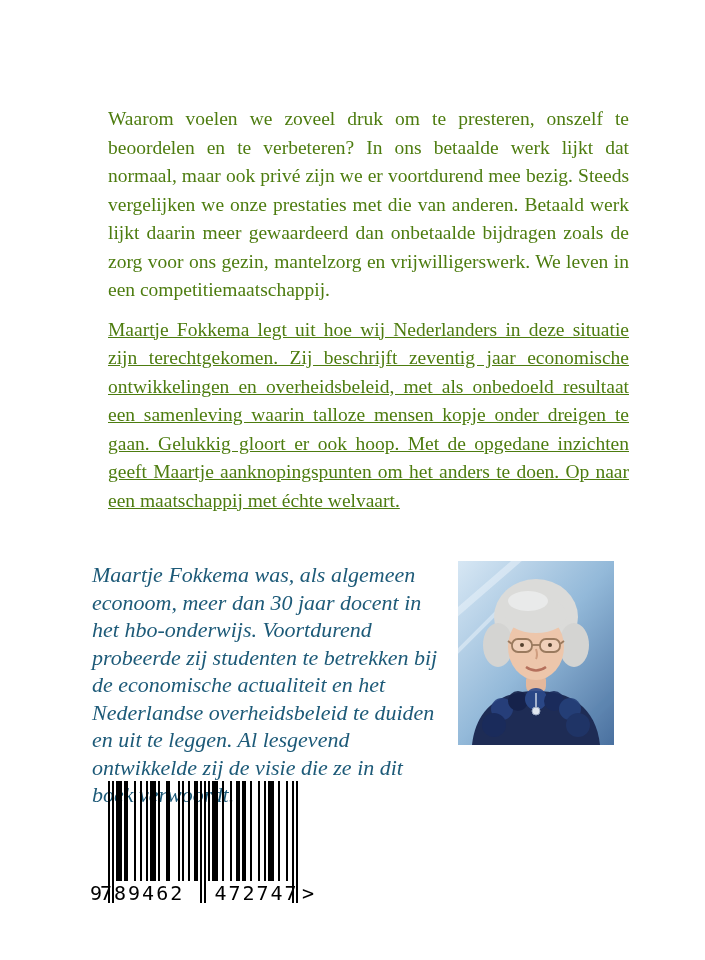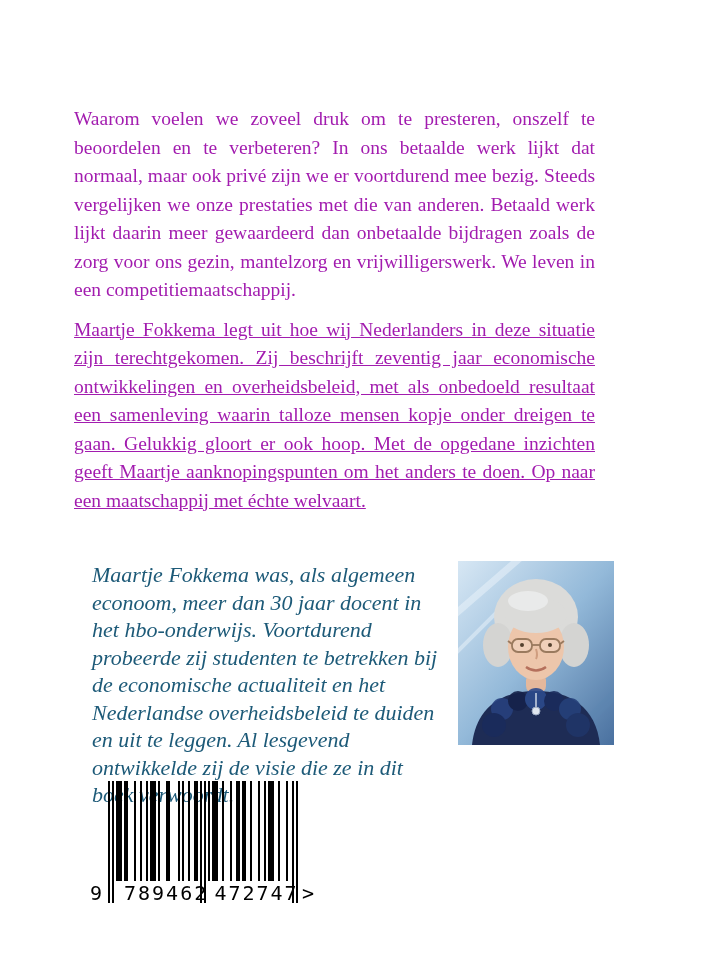--- a/index.html
+++ b/index.html
@@ -7,22 +7,22 @@
   body {
     background:#ffffff;
     font-family:"Liberation Serif", serif;
     position:relative;
     overflow:hidden;
   }
   .page { position:absolute; inset:0; background:#ffffff; }
 
   
   .blurb {
-    position:absolute; left:74px; top:105px; width:521px;
-    color:#a21caf;
+    position:absolute; left:108px; top:105px; width:521px;
+    color:#4d7c0f;
   }
   .blurb p {
     font-size:19.5px; line-height:28.5px; text-align:justify;
   }
   .blurb p + p { margin-top:11px;text-decoration:underline; }
 
   
   .bio-row {
     position:absolute; left:92px; top:561px; width:522px;
     display:flex; align-items:flex-start;
@@ -46,21 +46,21 @@
   .bars {
     position:absolute; left:16px; top:0; width:190px; height:124px;
   }
   .bars .bar { position:absolute; top:0; background:#000; }
   .bd {
     position:absolute; top:100px;
     font-family:"DejaVu Sans Mono", monospace;
     font-size:20px; color:#000; white-space:nowrap;
   }
   .bd.first { left:-2px; }
-  .bd.g1 { left:32px; width:82px; text-align:center; letter-spacing:2px; }
+  .bd.g1 { left:8px; width:82px; text-align:center; letter-spacing:2px; }
   .bd.g2 { left:114px; width:101px; text-align:center; letter-spacing:2px; }
   .bd.gt { left:210px; }
 </style>
 </head>
 <body>
 
 <div class="page">
 
   <div class="blurb">
     <p>Waarom voelen we zoveel druk om te presteren, onszelf te beoordelen en te verbeteren? In ons betaalde werk lijkt dat normaal, maar ook privé zijn we er voortdurend mee bezig. Steeds vergelijken we onze prestaties met die van anderen. Betaald werk lijkt daarin meer gewaardeerd dan onbetaalde bijdragen zoals de zorg voor ons gezin, mantelzorg en vrijwilligerswerk. We leven in een competitiemaatschappij.</p>

